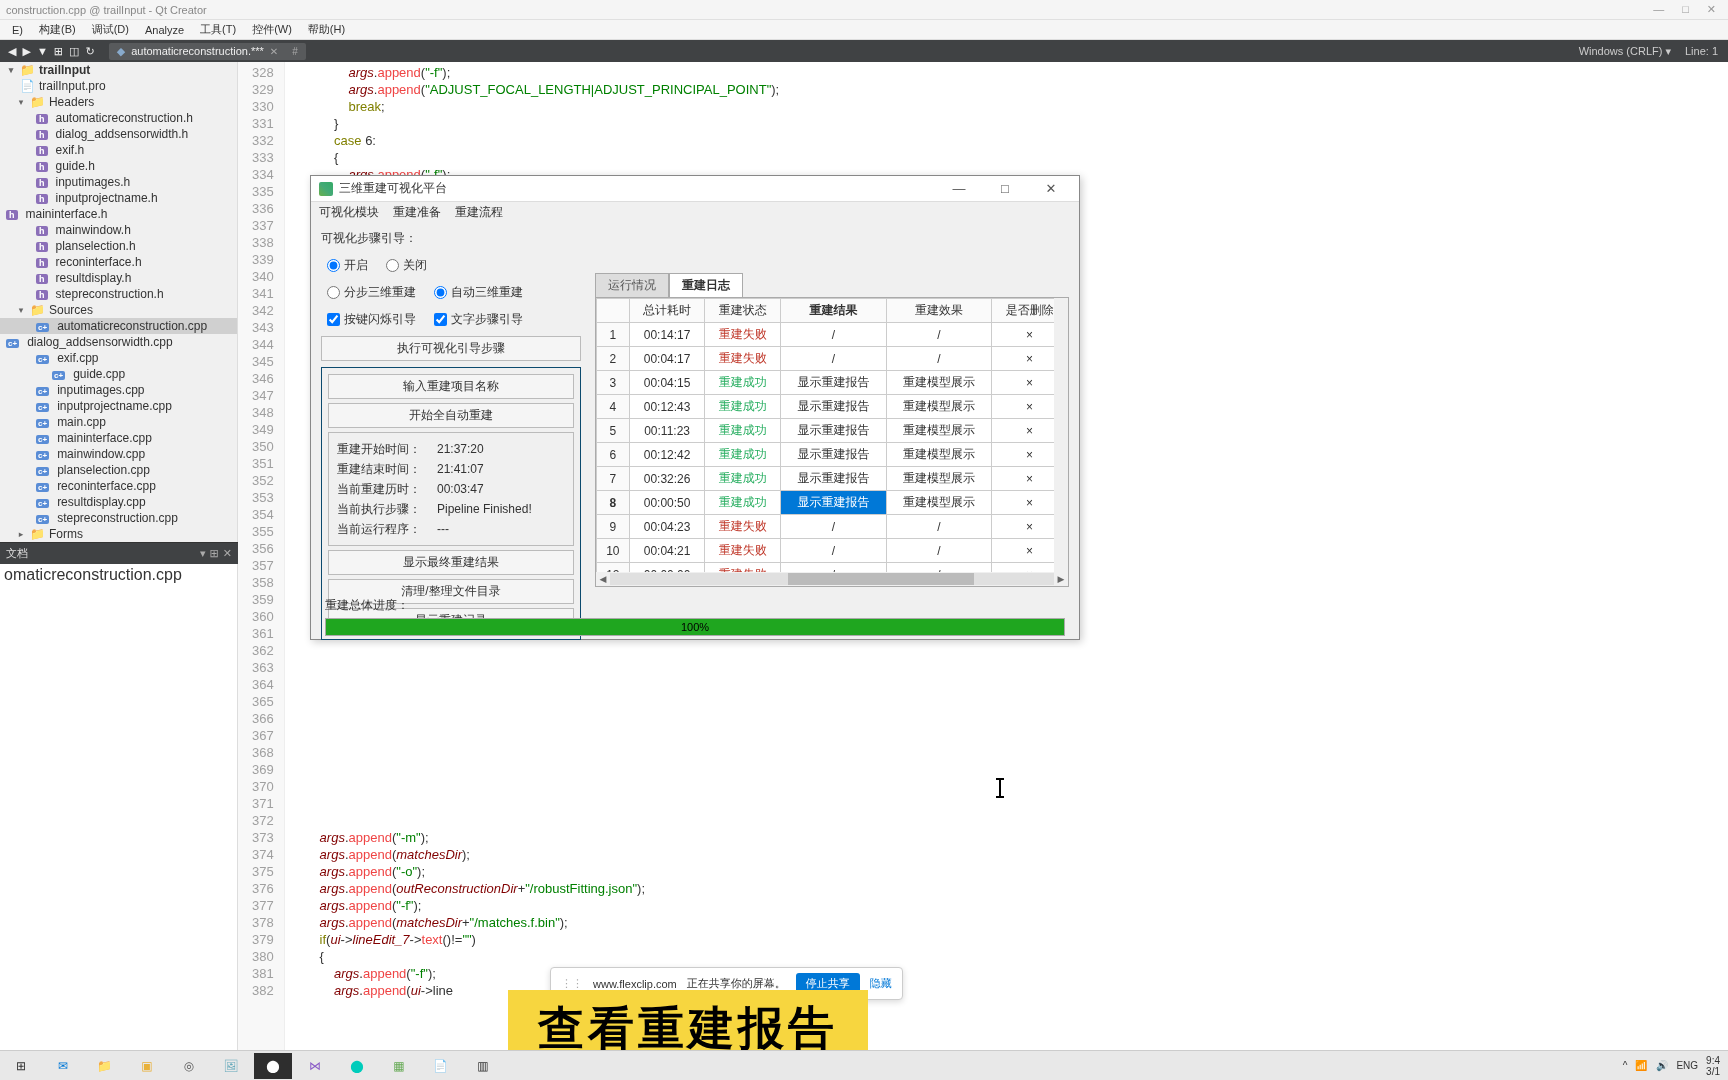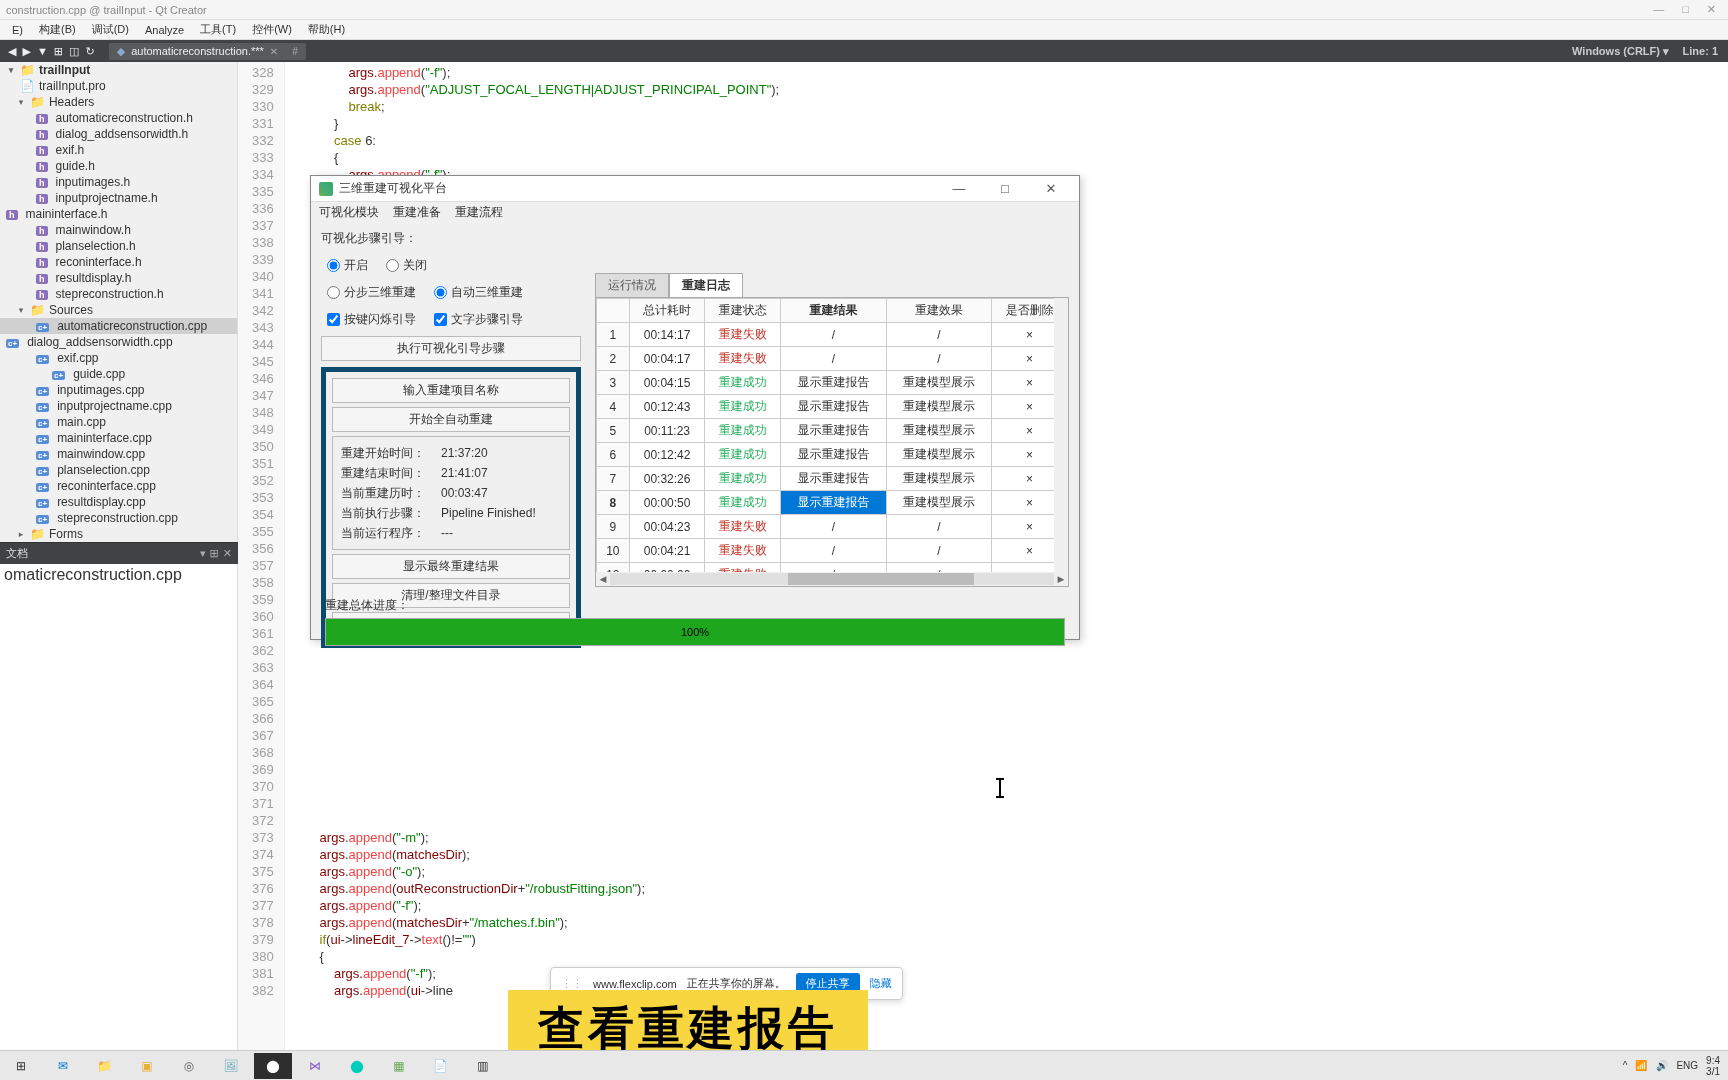--- a/index.html
+++ b/index.html
@@ -14,21 +14,21 @@
 
 .menubar { height:20px; background:#f5f5f5; display:flex; align-items:center; padding:0 4px; font-size:11px; border-bottom:1px solid #ddd; }
 .menubar span { padding:0 8px; cursor:pointer; }
 
 
 .toolstrip { height:22px; background:#404244; color:#eee; display:flex; align-items:center; font-size:11px; }
 .toolstrip .navicons { display:flex; gap:6px; padding:0 8px; }
 .toolstrip .tab { background:#585a5c; padding:2px 8px; display:flex; align-items:center; gap:6px; border-radius:2px; margin-left:6px; }
 .toolstrip .tab .close { color:#aaa; font-size:10px; }
 .toolstrip .tab .lock { color:#aaa; font-size:10px; margin-left:8px; }
-.toolstrip .rightinfo { margin-left:auto; display:flex; gap:14px; padding-right:10px; color:#ccc;font-weight:bold; }
+.toolstrip .rightinfo { margin-left:auto; display:flex; gap:14px; padding-right:10px; color:#ccc; }
 
 
 .main { display:flex; height:calc(100% - 62px - 30px); }
 .left { width:238px; background:#f0f0f0; display:flex; flex-direction:column; }
 .projtree { flex:0 0 auto; background:#f0f0f0; font-size:12px; overflow:auto; border-right:1px solid #ddd; }
 .projtree .item { padding:1px 4px 1px 6px; display:flex; align-items:center; gap:4px; cursor:pointer; white-space:nowrap; }
 .projtree .item.sel { background:#d0d0d0; }
 .projtree .exp { color:#666; font-size:9px; width:10px; display:inline-block; text-align:center; }
 .projtree .bold { font-weight:bold; }
 .projtree .hfile::before { content:"h"; background:#8b6fb8; color:#fff; font-size:9px; padding:0 3px; border-radius:2px; margin-right:4px; font-weight:bold; }
@@ -38,21 +38,21 @@
 .docpane { background:#fff; flex:1; font-size:16px; padding:2px 4px; border-right:1px solid #ddd; }
 
 
 .editor { flex:1; display:flex; background:#fff; font-family:Consolas,monospace; font-size:13px; overflow:hidden; position:relative; }
 .gutter { background:#f8f8f8; color:#a0a0a0; text-align:right; padding:2px 10px 2px 14px; line-height:17px; border-right:1px solid #eee; user-select:none; }
 .gutter .ln { height:17px; }
 .code { padding:2px 6px; line-height:17px; white-space:pre; }
 .code .ln { height:17px; }
 .kw { color:#808000; }
 .str { color:#008000; }
-.id { color:#800000; }
+.id { color:#800000;font-style:italic; }
 .fn { color:#ef4444; }
 
 
 .statusbar { height:30px; background:#404244; color:#ccc; display:flex; align-items:center; font-size:11px; padding:0 6px; gap:12px; }
 .statusbar .search { background:#5a5c5e; padding:3px 8px; border-radius:3px; width:180px; display:flex; align-items:center; gap:6px; }
 .statusbar .statusitem { display:flex; align-items:center; gap:4px; cursor:pointer; }
 .statusbar .num { background:#5a5c5e; padding:1px 5px; border-radius:2px; font-size:10px; }
 
 
 .dialog { position:absolute; left:310px; top:175px; width:770px; height:465px; background:#f0f0f0; border:1px solid #888; box-shadow:2px 2px 8px rgba(0,0,0,.2); }
@@ -64,21 +64,21 @@
 .dlg-body { display:flex; padding:6px 10px; gap:14px; height:calc(100% - 26px - 20px - 46px); }
 .dlg-left { width:260px; display:flex; flex-direction:column; gap:6px; }
 .dlg-left .hdr { font-size:12px; padding:2px 0; }
 .dlg-left .rgroup { display:flex; gap:18px; padding:2px 6px; align-items:center; }
 .dlg-left .rgroup label { display:flex; align-items:center; gap:4px; font-size:12px; }
 .dlg-left .rgroup input { margin:0; }
 .dlg-left .btn { background:#f5f5f5; border:1px solid #bbb; padding:3px 0; text-align:center; font-size:12px; cursor:pointer; }
 .dlg-left .infobox { border:1px solid #bbb; padding:6px 8px; font-size:12px; line-height:20px; background:#f0f0f0; }
 .dlg-left .infobox .row { display:flex; }
 .dlg-left .infobox .lbl { width:100px; }
-.dlg-left .subbox { border:5px solid #0c4a6e; padding:6px; display:flex; flex-direction:column; gap:4px; }
+.dlg-left .subbox { border:1px solid #0c4a6e; padding:6px; display:flex; flex-direction:column; gap:4px; }
 
 .dlg-right { flex:1; display:flex; flex-direction:column;margin-top:44px; }
 .tabs { display:flex; }
 .tabs .tab { padding:3px 12px; background:#ddd; border:1px solid #aaa; font-size:12px; cursor:pointer; position:relative; top:1px; }
 .tabs .tab.active { background:#fff; border-bottom:1px solid #fff; font-weight:bold; }
 .tabs .tab:not(.active) { color:#555; }
 .tablewrap { border:1px solid #aaa; background:#fff; flex:1; overflow:auto; position:relative; }
 table.logt { border-collapse:collapse; width:100%; font-size:12px; }
 table.logt th, table.logt td { border:1px solid #ccc; padding:3px 6px; text-align:center; height:24px; }
 table.logt th { background:#fafafa; font-weight:normal; }
@@ -90,21 +90,21 @@
 table.logt td.rownum { background:#fafafa; }
 table.logt td.rownum.bold { font-weight:bold; }
 .tablewrap .hscroll { position:absolute; bottom:0; left:0; right:0; height:14px; background:#f0f0f0; display:flex; align-items:center; }
 .tablewrap .hscroll .track { flex:1; height:12px; background:#e0e0e0; position:relative; }
 .tablewrap .hscroll .thumb { position:absolute; left:40%; width:42%; height:100%; background:#bbb; }
 .tablewrap .hscroll .arr { width:14px; text-align:center; color:#666; font-size:9px; }
 .tablewrap .vscroll { position:absolute; top:0; right:0; width:14px; bottom:14px; background:#f0f0f0; }
 
 .dlg-bottom { padding:4px 14px 10px; }
 .proglbl { font-size:12px; margin-bottom:4px; }
-.progbar { height:28px; background:#e0e0e0; border:1px solid #aaa; position:relative; }
+.progbar { height:18px; background:#e0e0e0; border:1px solid #aaa; position:relative; }
 .progbar .fill { position:absolute; inset:0; background:#1fa61f; display:flex; align-items:center; justify-content:center; color:#000; font-size:11px; }
 
 
 .sharebar { position:absolute; left:550px; bottom:80px; background:#fff; border:1px solid #ccc; border-radius:4px; padding:5px 10px; display:flex; align-items:center; gap:10px; font-size:11px; box-shadow:0 2px 6px rgba(0,0,0,.15); }
 .sharebar .stop { background:#0078d7; color:#fff; padding:3px 10px; border-radius:3px; cursor:pointer; }
 .sharebar .hide { color:#0078d7; cursor:pointer; }
 
 
 .caption { position:absolute; left:508px; bottom:12px; background:#f7d63f; color:#000; font-size:46px; font-weight:bold; padding:8px 30px; letter-spacing:4px; }
 

